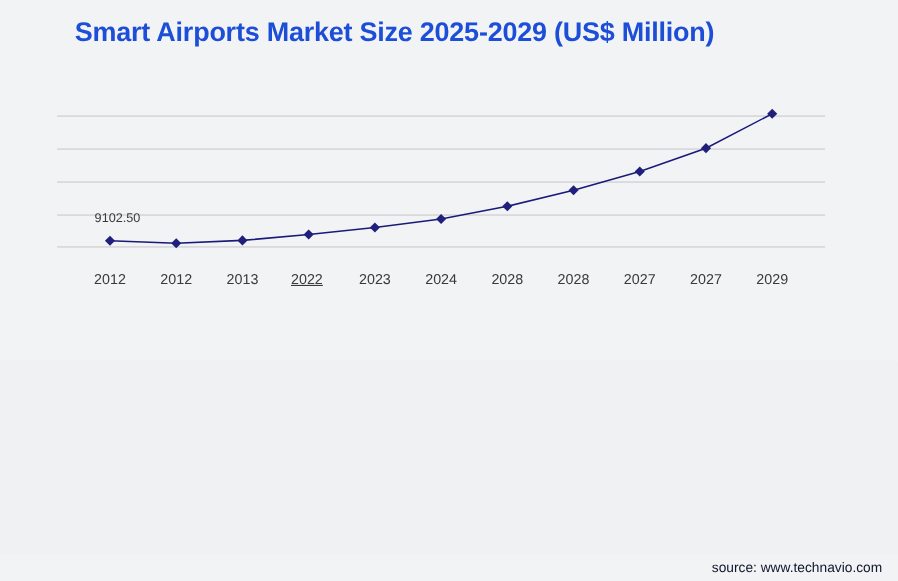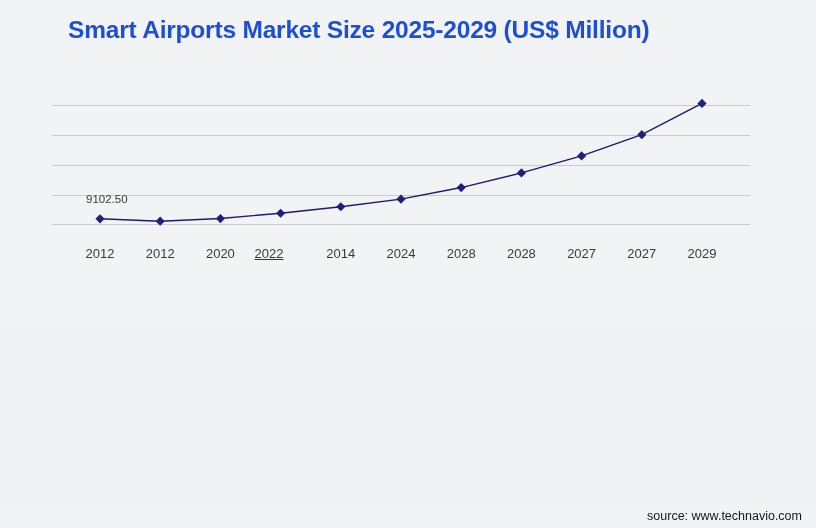--- a/index.html
+++ b/index.html
@@ -137,23 +137,23 @@
             <polygon points="650,8.793529411764718 654.6,13.393529411764717 650,17.99352941176472 645.4,13.393529411764717" fill="#20207c"></polygon>
           </g>
       </svg>
 
       <div class="point-label" id="first-point-label" style="left: 34px; top: 102.809px;">9102.50</div>
     </div>
 
     <div class="xaxis" id="xaxis">
         <div class="xtick" style="left: 48px;">2012</div>
         <div class="xtick" style="left: 108.2px;">2012</div>
-        <div class="xtick" style="left: 168.4px;">2020</div>
-        <div class="xtick" style="left: 217px; text-decoration: underline;">2022</div>
-        <div class="xtick" style="left: 288.8px;">2014</div>
+        <div class="xtick" style="left: 168.4px;">2013</div>
+        <div class="xtick" style="left: 227px; text-decoration: underline;">2022</div>
+        <div class="xtick" style="left: 288.8px;">2023</div>
         <div class="xtick" style="left: 349px;">2024</div>
         <div class="xtick" style="left: 409.2px;">2028</div>
         <div class="xtick" style="left: 469.4px;">2028</div>
         <div class="xtick" style="left: 529.6px;">2027</div>
         <div class="xtick" style="left: 589.8px;">2027</div>
         <div class="xtick" style="left: 650px;">2029</div>
       </div>
   </div>
 
   <div class="stats-panel">

